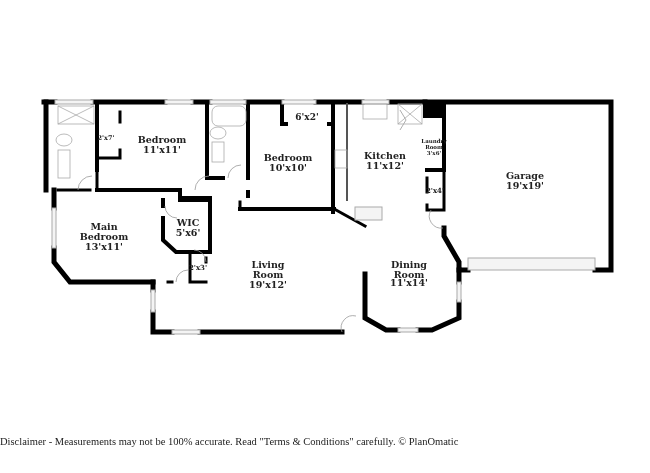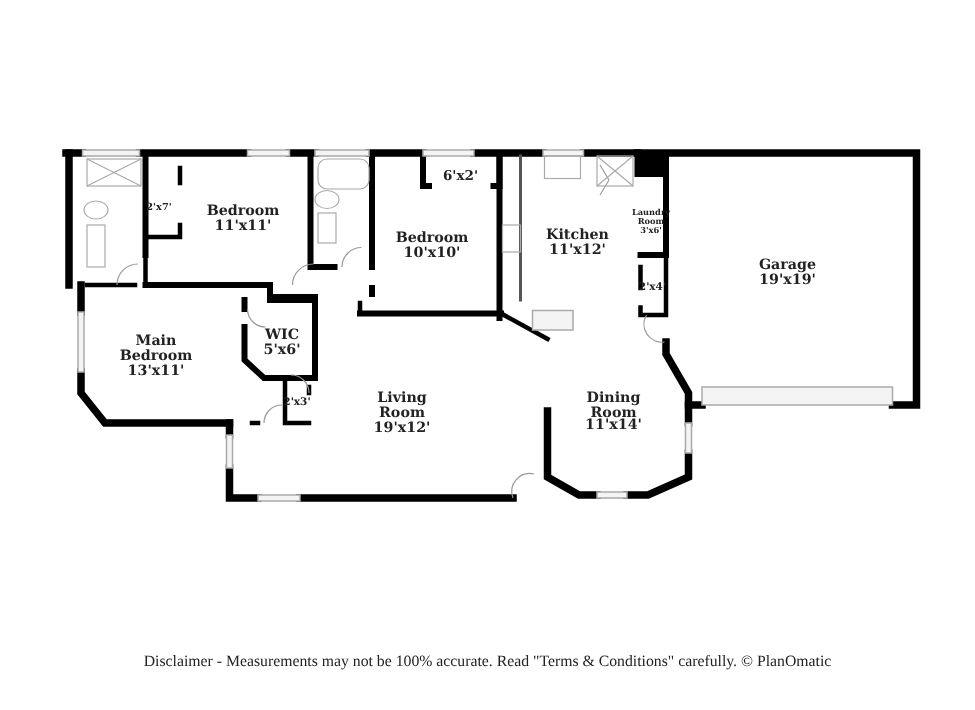--- a/index.html
+++ b/index.html
@@ -1,19 +1,19 @@
 <!DOCTYPE html>
 <html><head>
 <meta charset="utf-8">
 <style>
   html,body{margin:0;padding:0;background:#fff;}
   body{width:650px;height:473px;position:relative;overflow:hidden;font-family:"DejaVu Serif","Liberation Serif",serif;}
   svg{position:absolute;left:0;top:0;}
   .lbl{font-family:"DejaVu Serif","Liberation Serif",serif;font-weight:bold;fill:#222;text-anchor:middle;}
-  .disclaimer{position:absolute;left:0;top:436px;width:650px;text-align:center;font-size:10.5px;color:#222;font-family:"Liberation Serif","DejaVu Serif",serif;}
+  .disclaimer{position:absolute;left:0;top:436px;width:650px;text-align:left;font-size:10.5px;color:#222;font-family:"Liberation Serif","DejaVu Serif",serif;}
 </style>
 </head>
 <body>
 
 <svg width="650" height="473" viewBox="0 0 650 473">
   <g stroke="#000" fill="none" stroke-linecap="square">
 
     <path d="M44 102 L55 102 M93 102 L165 102 M193 102 L210 102 M246 102 L282 102 M316 102 L362 102 M389 102 L425 102" stroke-width="5"></path>
     <path d="M425 102 L611 102 L611 270 L595 270" stroke-width="5"></path>
     <rect x="424" y="104" width="20" height="14" fill="#000" stroke="none"></rect>

